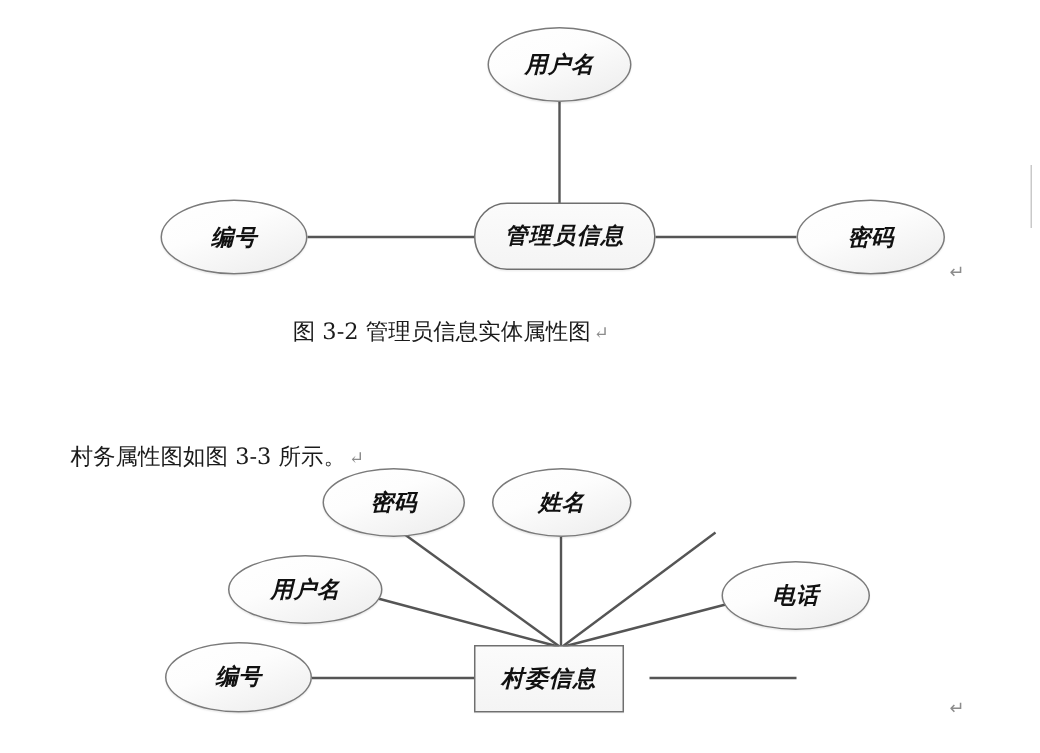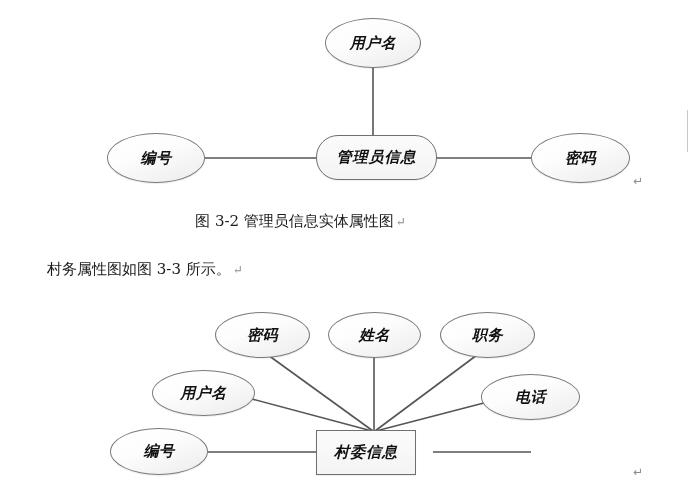--- a/index.html
+++ b/index.html
@@ -66,20 +66,21 @@
     letter-spacing: 1px;
   }
   
   .doc-text {
     position: absolute;
     font-family: "DejaVu Serif", "Liberation Serif", serif;
     font-size: 15px;
     color: #1b1b1b;
     white-space: nowrap;
     line-height: 1;
+    margin-top: 35px;
   }
   .caption {
     position: absolute;
     width: 601px;
     text-align: center;
     font-family: "DejaVu Serif", "Liberation Serif", serif;
     font-size: 15px;
     color: #1b1b1b;
     white-space: nowrap;
     line-height: 1;
@@ -153,23 +154,20 @@
   </div>
 
   <div class="node ellipse-node" style="left:215px; top:312px; width:95px; height:46px;">
     <span class="node-label">密码</span>
   </div>
 
   <div class="node ellipse-node" style="left:328px; top:312px; width:93px; height:46px;text-align:right;">
     <span class="node-label">姓名</span>
   </div>
 
-  <div class="node ellipse-node" style="left:440px; top:312px; width:95px; height:46px;">
-    <span class="node-label">职务</span>
-  </div>
 
   <div class="node ellipse-node" style="left:152px; top:370px; width:103px; height:46px;">
     <span class="node-label">用户名</span>
   </div>
 
   <div class="node ellipse-node" style="left:481px; top:374px; width:99px; height:46px;">
     <span class="node-label">电话</span>
   </div>
 
   <div class="node ellipse-node" style="left:110px; top:428px; width:98px; height:47px;">

